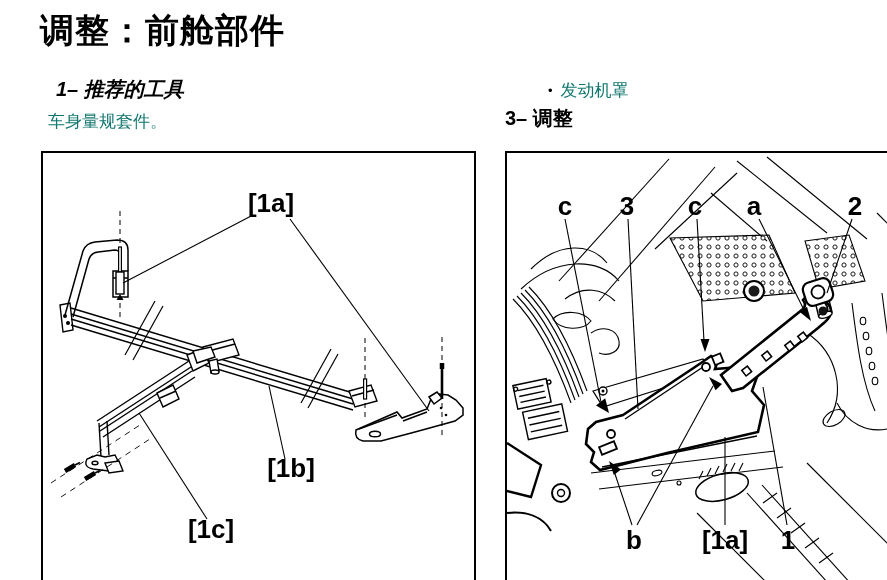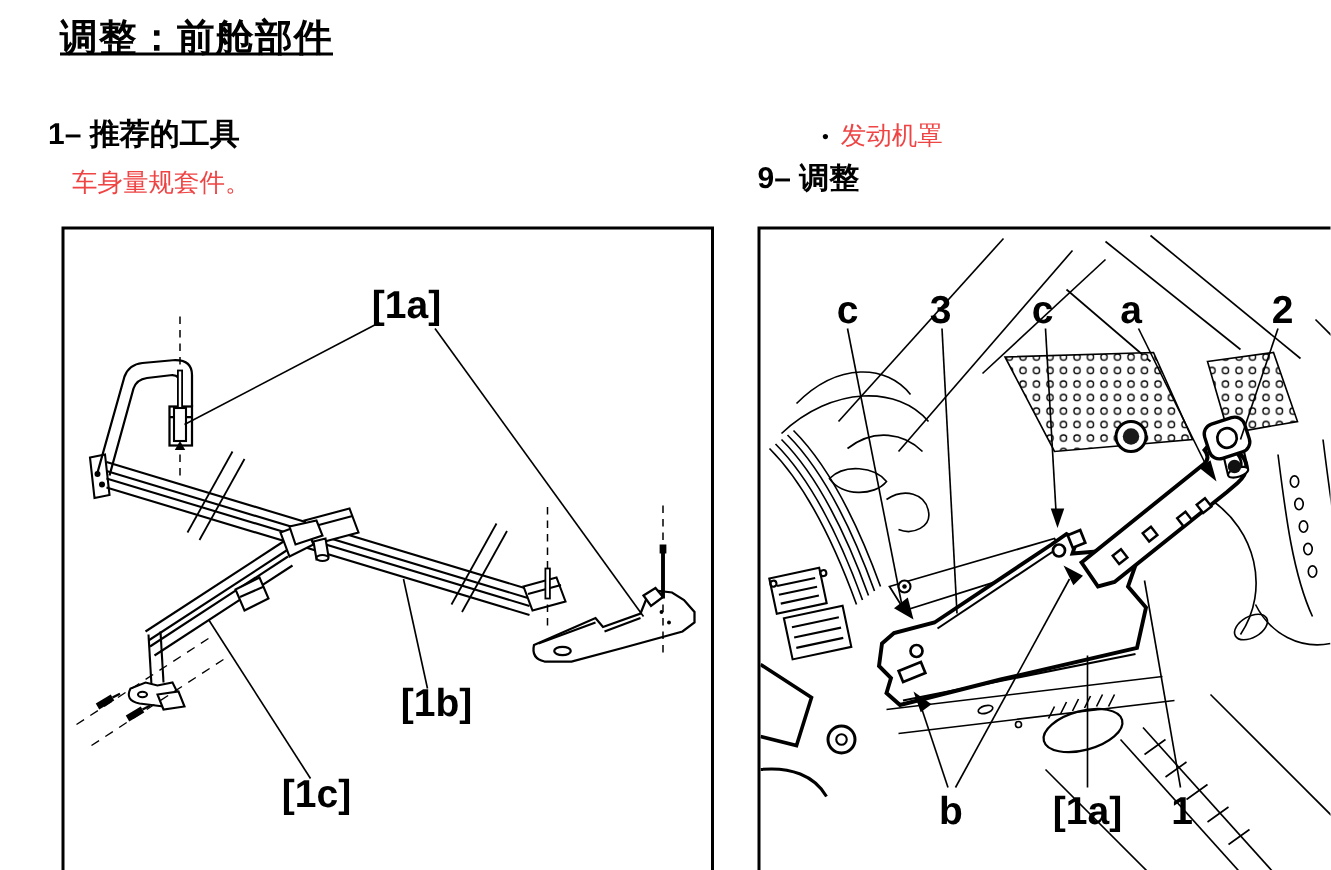--- a/index.html
+++ b/index.html
@@ -2,46 +2,46 @@
 <html><head>
 <meta charset="utf-8">
 <style>
   html,body{margin:0;padding:0;}
   body{
     width:887px;height:580px;position:relative;overflow:hidden;
     background:#fff;color:#000;
     font-family:"Liberation Sans","DejaVu Sans",sans-serif;
   }
   .abs{position:absolute;}
-  .title{font-size:25px;font-weight:bold;letter-spacing:1px;text-decoration:underline;}
+  .title{font-size:34px;font-weight:bold;letter-spacing:1px;}
   .h2{font-size:20px;font-weight:bold;}
-  .body-text{font-size:17px;color:#ef4444;}
+  .body-text{font-size:17px;color:#0f766e;}
   .bullet-row{display:flex;align-items:center;gap:8px;}
   .bullet-dot{font-size:13px;line-height:1;}
   .fig-box{
     position:absolute;border:2px solid #000;background:#fff;box-sizing:border-box;
   }
   svg text{font-family:"Liberation Sans","DejaVu Sans",sans-serif;font-weight:bold;}
   .lbl{font-size:26px;}
 </style>
 </head>
 <body>
 
 <div class="abs title" style="left:40px;top:8px;">调整：前舱部件</div>
 
-<div class="abs h2" style="left:32px;top:76px;">1– 推荐的工具</div>
+<div class="abs h2" style="left:56px;top:76px;font-style:italic;">1– 推荐的工具</div>
 
 <div class="abs body-text" style="left:48px;top:110px;">车身量规套件。</div>
 
 <div class="abs bullet-row" style="left:548px;top:79px;">
   <span class="bullet-dot">•</span>
   <span class="body-text">发动机罩</span>
 </div>
 
-<div class="abs h2" style="left:505px;top:105px;">9– 调整</div>
+<div class="abs h2" style="left:505px;top:105px;">3– 调整</div>
 
 <div class="fig-box" style="left:41px;top:151px;width:435px;height:470px;">
   <svg width="431" height="466" viewBox="0 0 431 466" preserveAspectRatio="xMinYMin">
 
     <g stroke="#000" stroke-width="1.4" fill="none">
       <polygon points="17,152 27,150 30,177 20,179" fill="#fff"></polygon>
       <line x1="28" y1="155" x2="310" y2="240"></line>
       <line x1="28" y1="161" x2="310" y2="246"></line>
       <line x1="28" y1="166" x2="310" y2="251"></line>
       <line x1="28" y1="172" x2="310" y2="257"></line>

